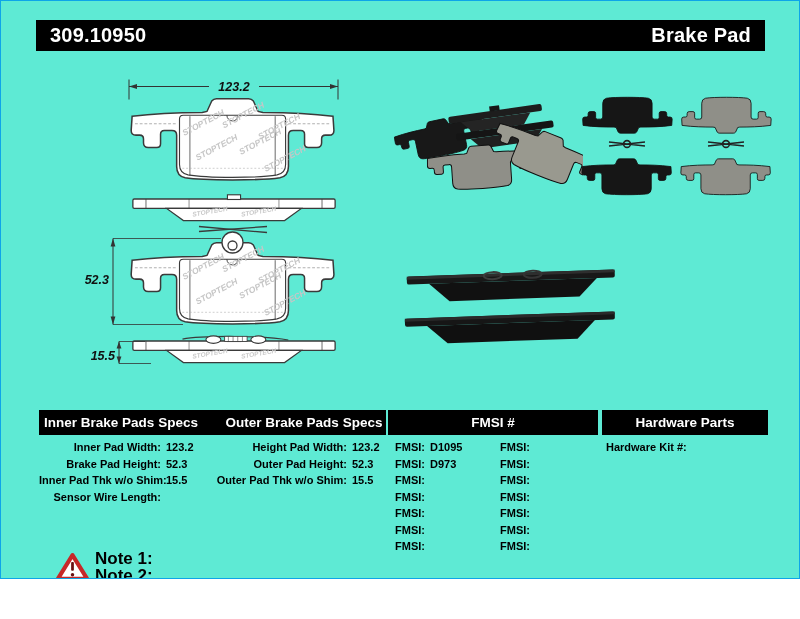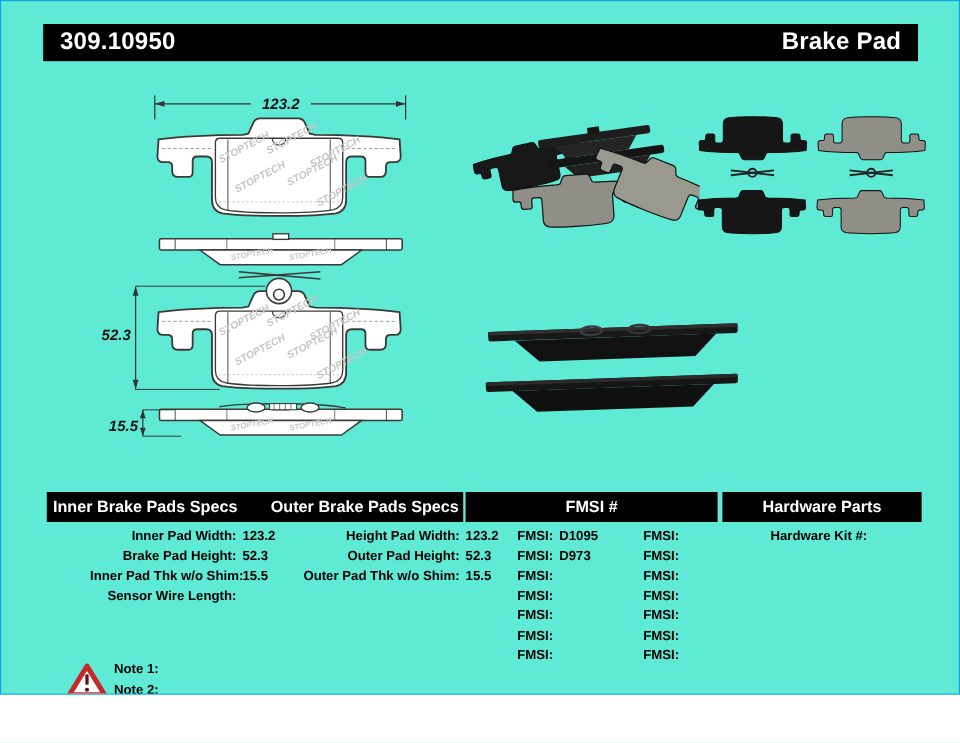--- a/index.html
+++ b/index.html
@@ -26,34 +26,34 @@
     display:flex; align-items:center; justify-content:center;
     font-weight:bold; font-size:13.5px;
   }
   #bar-specs   { left:38px;  width:347px; justify-content:flex-end;gap:19px; }
   #bar-specs span { flex:1; text-align:center; }
   #bar-fmsi    { left:387px; width:210px; }
   #bar-related { left:601px; width:166px; }
   
   .spec-col { position:absolute; top:438px; font-size:11px; font-weight:bold; }
   .spec-row { display:flex; line-height:16.5px; white-space:nowrap; }
-  .spec-label { text-align:right;margin-left:36px; }
+  .spec-label { text-align:right; }
   .inner-col { left:38px; }
   .inner-col .spec-label { width:122px; }
   .outer-col { left:210px; }
   .outer-col .spec-label { width:136px; }
   .fmsi-col .spec-label { width:32px; text-align:right; }
   #fmsi-col-1 { left:392px; }
   #fmsi-col-2 { left:497px; }
   .related-col { left:605px; }
   .related-col .spec-label { text-align:left; }
   .spec-value { margin-left:5px; }
   
   .warning { position:absolute; left:55px; top:551px; width:33px; height:30px; }
-  .notes { position:absolute; left:94px; top:549px; font-size:11px; font-weight:bold; line-height:17px; }
+  .notes { position:absolute; left:94px; top:549px; font-size:17px; font-weight:bold; line-height:17px; }
   
   .dim-label { font-family:"Liberation Sans",sans-serif; font-size:12.5px; font-weight:bold; font-style:italic; fill:#111; }
 </style>
 </head>
 <body>
 
 <div class="page">
 
   <svg width="0" height="0" style="position:absolute">
     <defs>

